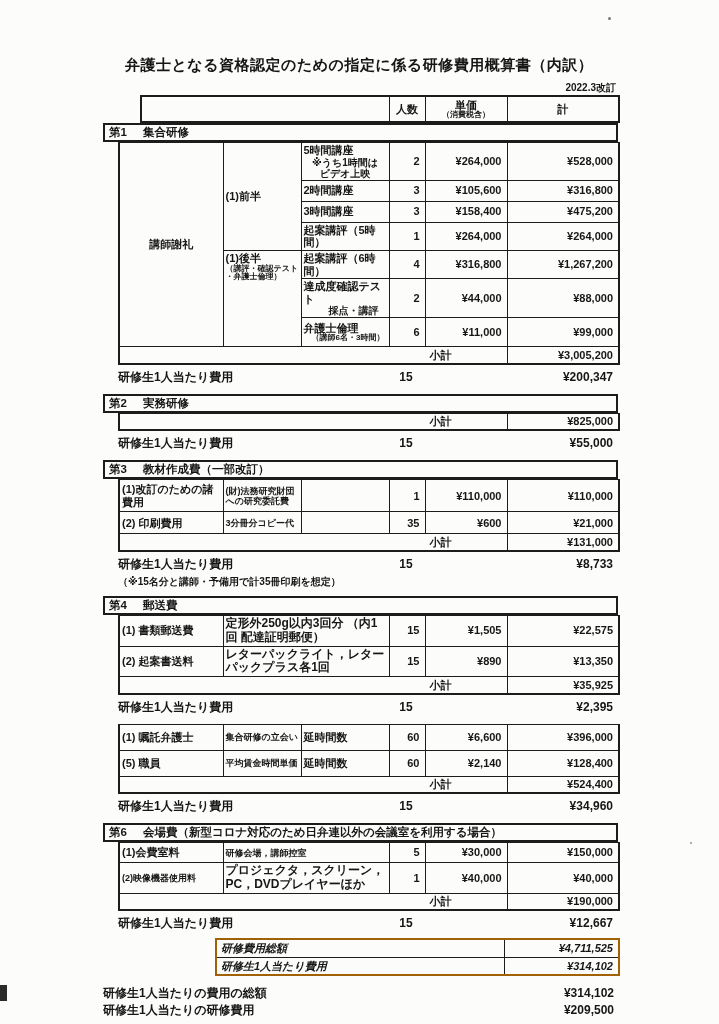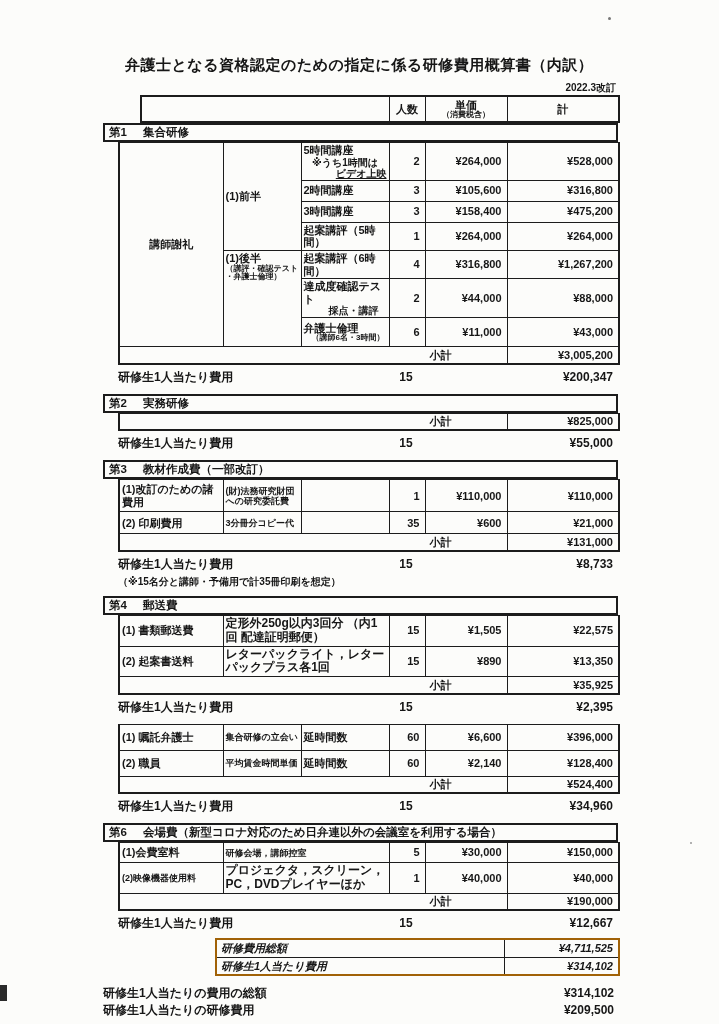--- a/index.html
+++ b/index.html
@@ -30,21 +30,21 @@
   .sec-bar .no{flex:0 0 auto;}
   .sec-table{margin-left:15px;width:500px;border:2px solid #1c1c1c;border-top:0;}
   .c-name{text-align:left;vertical-align:middle;}
   .c-vt{vertical-align:top;}
   .c-center{text-align:center;vertical-align:middle;}
   .c-cnt{text-align:right;padding-right:5px;vertical-align:middle;}
   .c-amt{text-align:right;padding-right:5px;vertical-align:middle;}
   .c-sub{font-size:9px;text-align:left;vertical-align:middle;}
   .c-sub8{font-size:12px;}
   .note-s{font-size:10px;line-height:1.1;display:block;text-align:center;}
-  .note-u{text-decoration:underline;text-align:right;}
+  .note-u{}
   .subline{font-size:8px;line-height:1.1;display:block;}
   .sub-label{text-align:right;padding-right:55px;vertical-align:middle;}
   .per-row{margin-left:15px;width:500px;display:grid;grid-template-columns:270px 36px 82px 112px;
     font-size:12px;height:19px;line-height:19px;margin-top:3px;}
   .per-count{text-align:center;}
   .per-amt{text-align:right;padding-right:5px;}
   .sec-gap{height:7px;}
   .s3-note{margin-left:15px;font-size:10px;margin-top:1px;}
   .summary-table{margin-left:112px;width:403px;border:2px solid #a16207;margin-top:5px;font-style:italic;}
   .summary-table td{height:18px;}
@@ -150,21 +150,21 @@
         <td class="c-amt">¥44,000</td>
         <td class="c-amt">¥88,000</td>
       </tr>
       <tr style="height:29px">
         <td class="c-name">
           <span>弁護士倫理</span>
           <span class="subline" style="padding-left:8px;">（講師6名・3時間）</span>
         </td>
         <td class="c-cnt">6</td>
         <td class="c-amt">¥11,000</td>
-        <td class="c-amt">¥43,000</td>
+        <td class="c-amt">¥99,000</td>
       </tr>
       <tr style="height:17px">
         <td colspan="5" class="sub-label">小計</td>
         <td class="c-amt">¥3,005,200</td>
       </tr>
     </tbody>
       </table>
     <div class="per-row">
       <span>研修生1人当たり費用</span>
       <span class="per-count">15</span>
@@ -304,21 +304,21 @@
       <tbody>
           <tr style="height:26px">
         <td class="c-name">(1) 嘱託弁護士</td>
         <td class="c-sub">集合研修の立会い</td>
         <td class="c-name">延時間数</td>
         <td class="c-cnt">60</td>
         <td class="c-amt">¥6,600</td>
         <td class="c-amt">¥396,000</td>
       </tr>
       <tr style="height:26px">
-        <td class="c-name">(2) 職員</td>
+        <td class="c-name">(5) 職員</td>
         <td class="c-sub">平均賃金時間単価</td>
         <td class="c-name">延時間数</td>
         <td class="c-cnt">60</td>
         <td class="c-amt">¥2,140</td>
         <td class="c-amt">¥128,400</td>
       </tr>
       <tr style="height:17px">
         <td colspan="5" class="sub-label">小計</td>
         <td class="c-amt">¥524,400</td>
       </tr>

